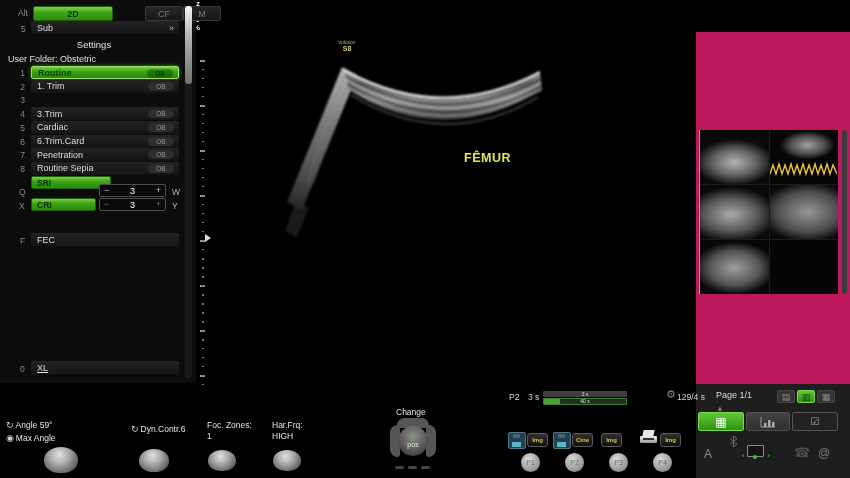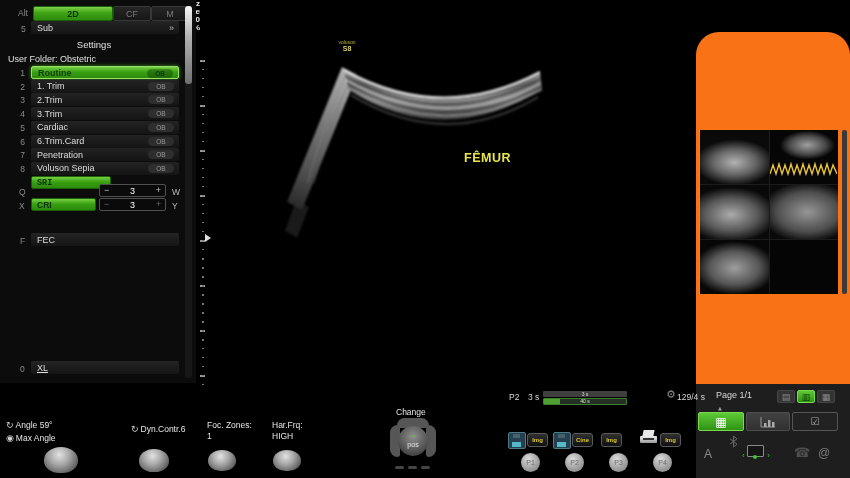--- a/index.html
+++ b/index.html
@@ -32,21 +32,21 @@
 
   
   .params{left:488;top:33;width:200px;text-align:right;font-size:8px;line-height:7.9px;color:#f0f0f0;font-weight:bold;}
   .params .sri{color:#5050c8;}
 
   
   .left-panel{left:0;top:32;width:196px;height:383px;background:#0c0c0c;}
   .lbl-key{position:absolute;font-size:8.5px;color:#8a8a8a;}
   .mode-tab{position:absolute;height:13px;font-size:9px;display:flex;align-items:center;justify-content:center;border-radius:2px;}
   .tab-on{background:linear-gradient(#7dd24a,#3fa315 45%,#2d8c0e);border:1px solid #1c6008;color:#08300a;font-weight:bold;}
-  .tab-off{background:linear-gradient(#262626,#171717);border:1px solid #383838;color:#7a7a7a;}
+  .tab-off{background:linear-gradient(#262626,#171717);border:1px solid #383838;color:#7a7a7a;margin-left:32px;}
   .bar{position:absolute;background:linear-gradient(#242424,#151515);border-radius:2px;height:13px;
        font-size:9px;color:#ddd;display:flex;align-items:center;padding-left:6px;box-sizing:border-box;}
   .settings-title{left:0;top:39px;width:188px;text-align:center;font-size:9.5px;color:#e0e0e0;}
   .user-folder{left:8px;top:54px;font-size:9px;color:#e0e0e0;}
   .preset-row{position:absolute;left:0;width:196px;height:13.7px;}
   .preset-num{position:absolute;left:0;top:2px;width:25px;text-align:right;font-size:8.5px;color:#8a8a8a;}
   .preset-bar{position:absolute;left:31px;top:0;width:148px;height:13px;border-radius:2px;
               background:linear-gradient(#232323,#141414);font-size:9px;color:#ddd;
               display:flex;align-items:center;padding-left:6px;box-sizing:border-box;}
   .preset-bar.active{background:linear-gradient(#76d144,#3aa012 45%,#2b8a0c);border:1px solid #9be06a;
@@ -73,21 +73,21 @@
   .ruler-major{left:4px;top:28px;width:5px;height:330px;
                background:repeating-linear-gradient(to bottom,#999 0 2px,transparent 2px 45px);}
   .focus-arrow{left:9px;top:202px;width:0;height:0;border-left:6px solid #ddd;
                border-top:4px solid transparent;border-bottom:4px solid transparent;}
   .us-logo{left:134px;top:7px;width:34px;text-align:center;}
   .us-logo .l1{font-size:5px;color:#b8b030;line-height:6px;}
   .us-logo .l2{font-size:7px;color:#d8d060;font-weight:bold;line-height:8px;}
   .annotation{left:268px;top:119px;font-size:12.5px;font-weight:bold;color:#e8e44c;letter-spacing:.5px;}
 
   
-  .right-panel{left:696px;top:32px;width:154px;height:446px;background:#f97316;border-radius:23px;}
+  .right-panel{left:696px;top:32px;width:154px;height:446px;background:#be185d;}
   .thumbs{position:absolute;left:3px;top:98px;width:138px;height:164px;border-left:1px solid #999;
           display:grid;grid-template-columns:1fr 1fr;grid-auto-rows:54px;gap:1px;background:#1c1c1c;}
   .thumb{position:relative;background:#050505;overflow:hidden;}
   .t1{background:radial-gradient(ellipse 70% 52% at 50% 60%,#b2b2b2,#636363 45%,#0a0a0a 82%) #040404;}
   .t2{background:radial-gradient(ellipse 52% 34% at 55% 28%,#a0a0a0,#4a4a4a 50%,#060606 78%) #040404;}
   .t3{background:radial-gradient(ellipse 78% 60% at 45% 55%,#ababab,#585858 50%,#090909 85%) #040404;}
   .t4{background:radial-gradient(ellipse 82% 66% at 55% 50%,#969696,#4e4e4e 55%,#090909 85%) #040404;}
   .t5{background:radial-gradient(ellipse 72% 60% at 50% 52%,#9e9e9e,#575757 50%,#070707 82%) #040404;}
   .thumb-scroll{position:absolute;left:146px;top:98px;width:5px;height:164px;background:#3a3a3a;border-radius:2px;}
   .page-section{position:absolute;left:0;top:352px;width:154px;height:94px;background:#1e1e1e;}
@@ -218,24 +218,20 @@
     </div>
     <div class="preset-row" style="top:79.7px;">
       <span class="preset-num">2</span>
       <div class="preset-bar">
         <span>1. Trim</span>
         <span class="ob-badge">OB</span>
       </div>
     </div>
     <div class="preset-row" style="top:93.4px;">
       <span class="preset-num">3</span>
-      <div class="preset-bar">
-        <span>2.Trim</span>
-        <span class="ob-badge">OB</span>
-      </div>
     </div>
     <div class="preset-row" style="top:107.1px;">
       <span class="preset-num">4</span>
       <div class="preset-bar">
         <span>3.Trim</span>
         <span class="ob-badge">OB</span>
       </div>
     </div>
     <div class="preset-row" style="top:120.8px;">
       <span class="preset-num">5</span>
@@ -254,27 +250,27 @@
     <div class="preset-row" style="top:148.2px;">
       <span class="preset-num">7</span>
       <div class="preset-bar">
         <span>Penetration</span>
         <span class="ob-badge">OB</span>
       </div>
     </div>
     <div class="preset-row" style="top:161.9px;">
       <span class="preset-num">8</span>
       <div class="preset-bar">
-        <span>Voluson Sepia</span>
+        <span>Routine Sepia</span>
         <span class="ob-badge">OB</span>
       </div>
     </div>
 
     <span class="lbl-key" style="left:19px;top:187px;">Q</span>
-    <div class="green-btn" style="left:31px;top:176px;width:80px;font-family:Liberation Mono, monospace;">SRI</div>
+    <div class="green-btn" style="left:31px;top:176px;width:80px;">SRI</div>
     <div class="stepper" style="left:99px;top:184px;">
       <span class="minus">−</span>
       <span class="val">3</span>
       <span class="plus">+</span>
     </div>
     <span class="lbl-key" style="left:172px;top:187px;color:#b8b8b8;">W</span>
 
     <span class="lbl-key" style="left:19px;top:201px;">X</span>
     <div class="green-btn" style="left:31px;top:198px;width:65px;">CRI</div>
     <div class="stepper dim" style="left:99px;top:198px;">

